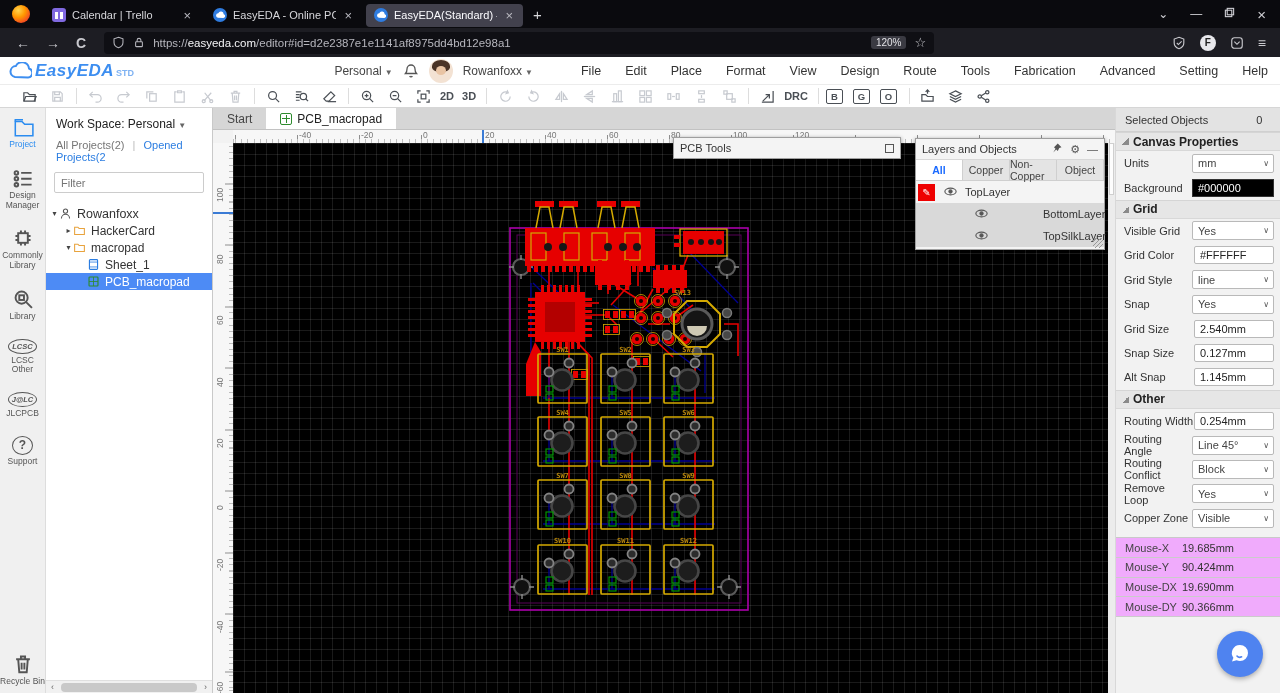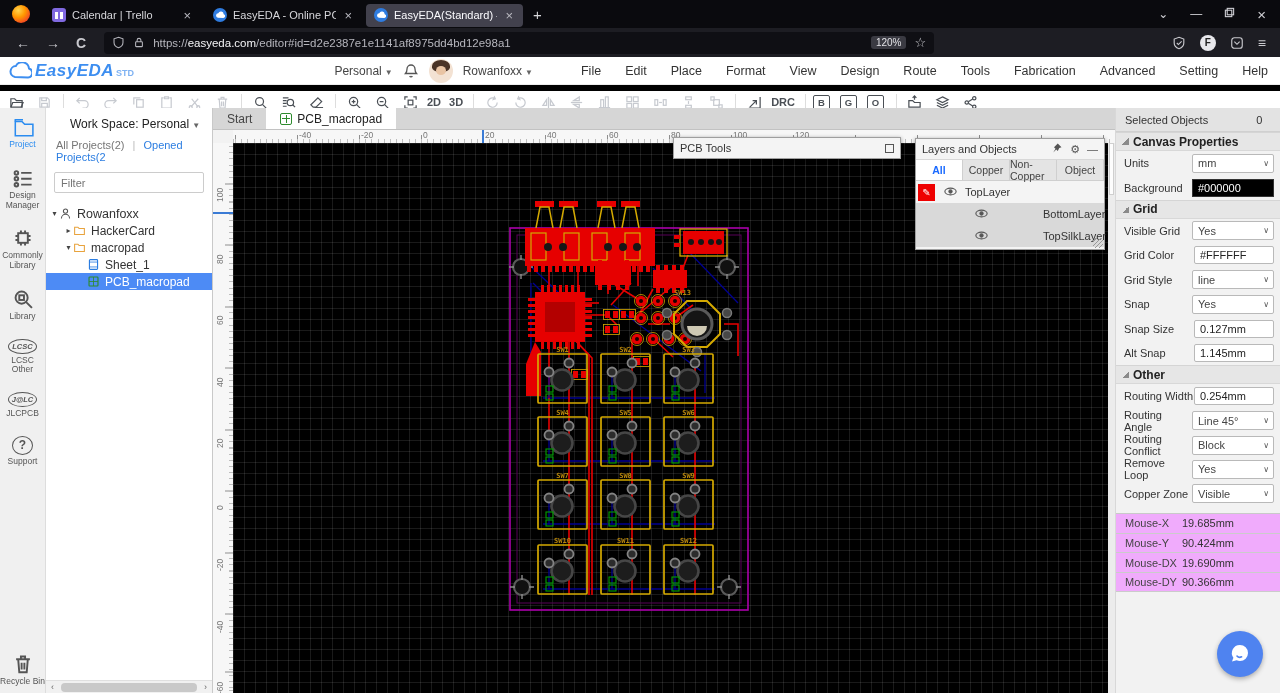--- a/index.html
+++ b/index.html
@@ -36,21 +36,21 @@
   #menubar{display:flex;margin-left:26px;gap:0;}
   #menubar span{font-size:12.5px;color:#333;padding:0 12px;cursor:default;}
   #header-right{margin-left:auto;display:flex;align-items:center;margin-right:10px;gap:10px;}
   #header-right .wk{font-size:12px;color:#444;}
   .caret{font-size:8px;color:#666;margin-left:3px;}
   #avatar{width:24px;height:24px;border-radius:50%;background:#f3e2d3;overflow:hidden;position:relative;}
   #avatar i{position:absolute;left:3px;top:1px;width:18px;height:12px;border-radius:50% 50% 40% 40%;background:#4a3326;}
   #avatar u{position:absolute;left:7px;top:7px;width:10px;height:9px;border-radius:50%;background:#e9c4a4;}
 
   
-  #apptoolbar{position:absolute;left:0;top:91px;width:1280px;height:23px;background:#fff;border-bottom:1px solid #d6d6d6;display:flex;align-items:center;padding-left:5px;}
+  #apptoolbar{position:absolute;left:0;top:85px;width:1280px;height:23px;background:#fff;border-bottom:1px solid #d6d6d6;display:flex;align-items:center;padding-left:18px;}
   .tbi{width:22px;height:18px;display:flex;align-items:center;justify-content:center;color:#4a4f55;margin-right:6px;flex:none;}
   .tbi.dis{color:#c7cad0;}
   .tbi svg{width:15px;height:15px;stroke:currentColor;fill:none;stroke-width:1.3;}
   .tbtxt{font-size:11px;font-weight:bold;color:#4a4f55;margin-right:8px;}
   .tbsep{width:1px;height:16px;background:#ddd;margin:0 7px 0 2px;flex:none;}
   .tbbox{width:17px;height:15px;border:1.4px solid #4a4f55;border-radius:2px;font-size:9.5px;font-weight:bold;color:#4a4f55;display:flex;align-items:center;justify-content:center;margin-right:10px;}
 
   
   #main{position:absolute;left:0;top:108px;width:1280px;height:585px;display:flex;}
 
@@ -59,21 +59,21 @@
   .rail-item{width:46px;display:flex;flex-direction:column;align-items:center;margin-bottom:17px;color:#555;}
   .rail-item svg{width:22px;height:22px;stroke:currentColor;fill:none;stroke-width:1.4;}
   .rail-item .rlabel{font-size:8.5px;text-align:center;line-height:1.15;margin-top:2px;}
   .rail-item.active{color:#2b8cf0;}
   .rail-item .oval{border:1.6px solid currentColor;border-radius:50%;padding:2px 3px;font-size:7.5px;font-weight:bold;font-style:italic;}
   .rail-item.bottom{margin-top:auto;margin-bottom:6px;}
   .qglyph{width:21px;height:19px;border:1.6px solid currentColor;border-radius:50%;font-size:12px;font-weight:bold;display:flex;align-items:center;justify-content:center;}
 
   
   #projpanel{width:167px;background:#fff;border-right:1px solid #c9c9c9;position:relative;font-size:12px;color:#333;}
-  #wsrow{padding:9px 0 0 10px;font-size:12px;color:#222;margin-left:14px;}
+  #wsrow{padding:9px 0 0 10px;font-size:12px;color:#222;}
   #projtabs{padding:8px 0 0 10px;font-size:11px;color:#777;}
   #projtabs .blue{color:#2b7de1;}
   #filterwrap{margin:9px 8px 0 8px;}
   #filterwrap input{width:100%;height:21px;border:1px solid #ccc;border-radius:2px;font-size:11px;padding:0 6px;color:#333;outline:none;}
   #tree{margin-top:12px;}
   .trow{height:17px;display:flex;align-items:center;white-space:nowrap;}
   .trow .exp{width:9px;font-size:8px;color:#444;text-align:center;flex:none;}
   .trow .ticon{width:14px;height:13px;margin-right:4px;flex:none;display:flex;align-items:center;}
   .trow .ticon svg{width:13px;height:13px;}
   .trow.selected{background:#4d8bf5;color:#fff;}
@@ -1027,20 +1027,24 @@
           </span>
         </div>
         <div class="pr-row">
           <span class="lbl">Snap</span>
           <span class="sel">
             <span>Yes</span>
             <span class="chev">∨</span>
           </span>
         </div>
         <div class="pr-row">
+          <span class="lbl">Grid Size</span>
+          <input value="2.540mm" style="">
+        </div>
+        <div class="pr-row">
           <span class="lbl">Snap Size</span>
           <input value="0.127mm" style="">
         </div>
         <div class="pr-row">
           <span class="lbl">Alt Snap</span>
           <input value="1.145mm" style="">
         </div>
         <div class="sect">
           <span class="tri"></span>
           <span>Other</span>

